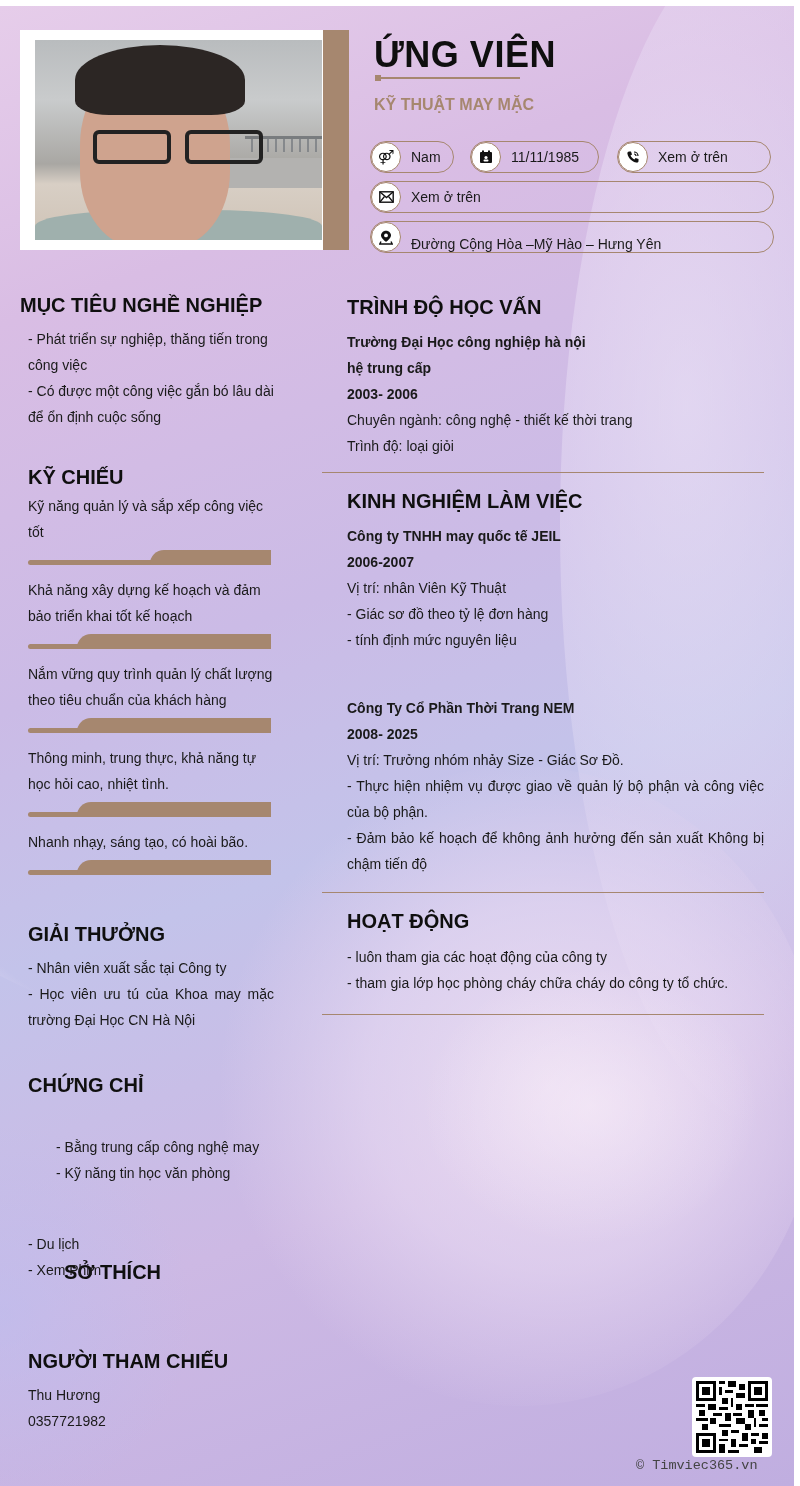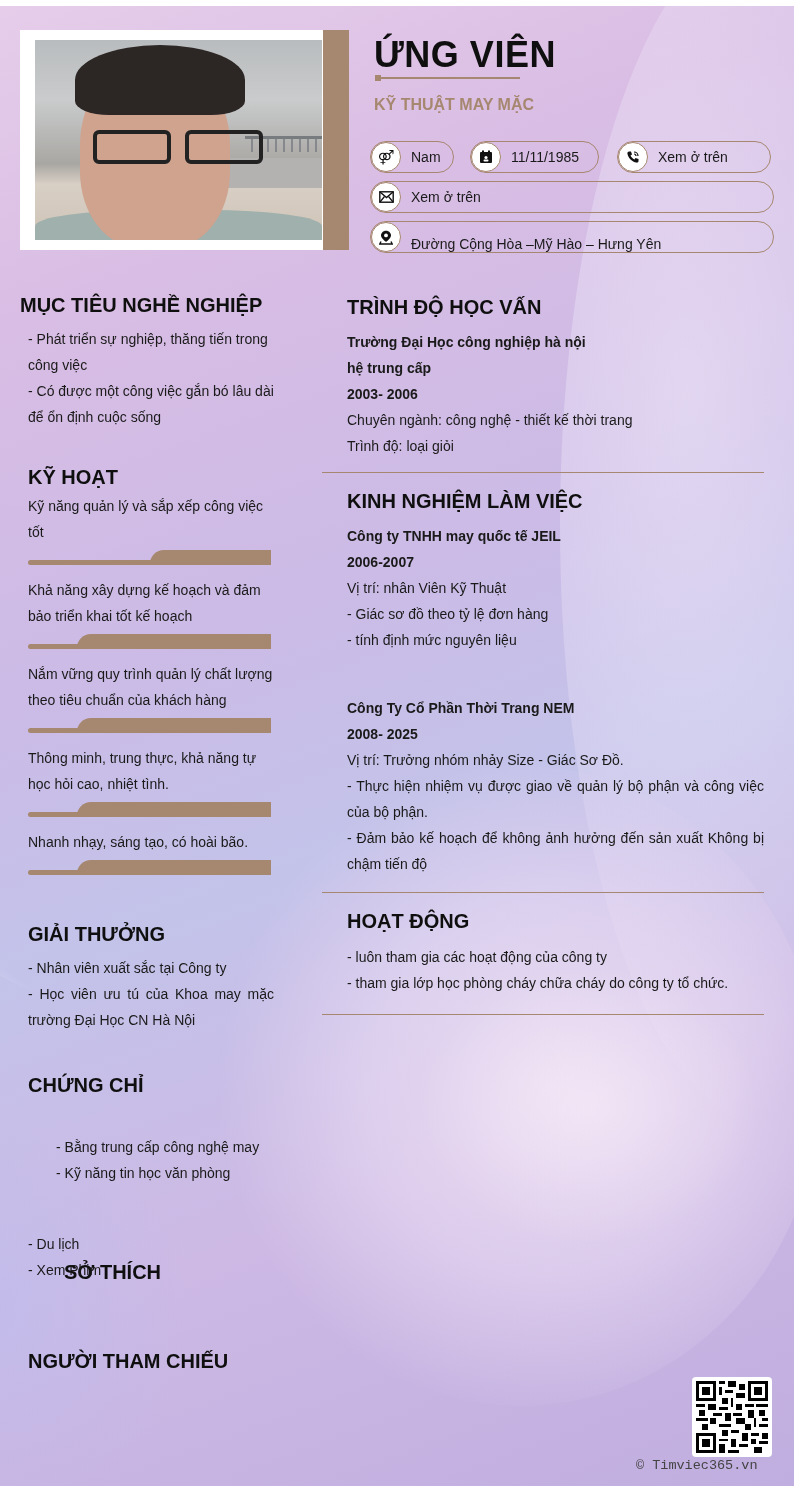--- a/index.html
+++ b/index.html
@@ -142,21 +142,21 @@
     </span>
     <span class="txt">Đường Cộng Hòa –Mỹ Hào – Hưng Yên</span>
   </div>
 
   <div class="h2" style="left:20px; top:288px;">MỤC TIÊU NGHỀ NGHIỆP</div>
   <div class="p" style="left:28px; top:320px; width:248px;">
     <div>- Phát triển sự nghiệp, thăng tiến  trong công việc</div>
     <div>- Có được một công việc gắn bó lâu dài để ổn định cuộc sống</div>
   </div>
 
-  <div class="h2" style="left:28px; top:460px;">KỸ HOẠT</div>
+  <div class="h2" style="left:28px; top:460px;">KỸ CHIẾU</div>
   <div class="p" style="left:28px; top:487px; width:245px;">Kỹ năng quản lý và sắp xếp công việc tốt</div>
   <div class="skillbar" style="top:543px;">
       <div class="track"></div>
       <div class="fill" style="width:50%;"></div>
     </div>
 
   <div class="p" style="left:28px; top:571px; width:245px;">Khả năng xây dựng kế hoạch và đảm bảo triển khai tốt kế hoạch</div>
   <div class="skillbar" style="top:627px;">
       <div class="track"></div>
       <div class="fill" style="width:80%;"></div>
@@ -192,20 +192,24 @@
     <div>- Kỹ năng tin học văn phòng</div>
   </div>
 
   <div class="h2" style="left:28px; top:1255px;margin-left:36px;">SỞ THÍCH</div>
   <div class="p" style="left:28px; top:1225px; width:246px;">
     <div>- Du lịch</div>
     <div>- Xem Phim</div>
   </div>
 
   <div class="h2" style="left:28px; top:1344px;">NGƯỜI THAM CHIẾU</div>
+  <div class="p" style="left:28px; top:1376px; width:246px;">
+    <div>Thu Hương</div>
+    <div>0357721982</div>
+  </div>
 
   <div class="h2" style="left:347px; top:290px;">TRÌNH ĐỘ HỌC VẤN</div>
   <div class="p" style="left:347px; top:323px; width:417px;">
     <div class="b">Trường Đại Học công nghiệp hà nội</div>
     <div class="b">hệ trung cấp</div>
     <div class="b">2003- 2006</div>
     <div>Chuyên ngành: công nghệ - thiết kế thời trang</div>
     <div>Trình độ: loại giỏi</div>
   </div>
   <div class="divider" style="top:466px;"></div>

